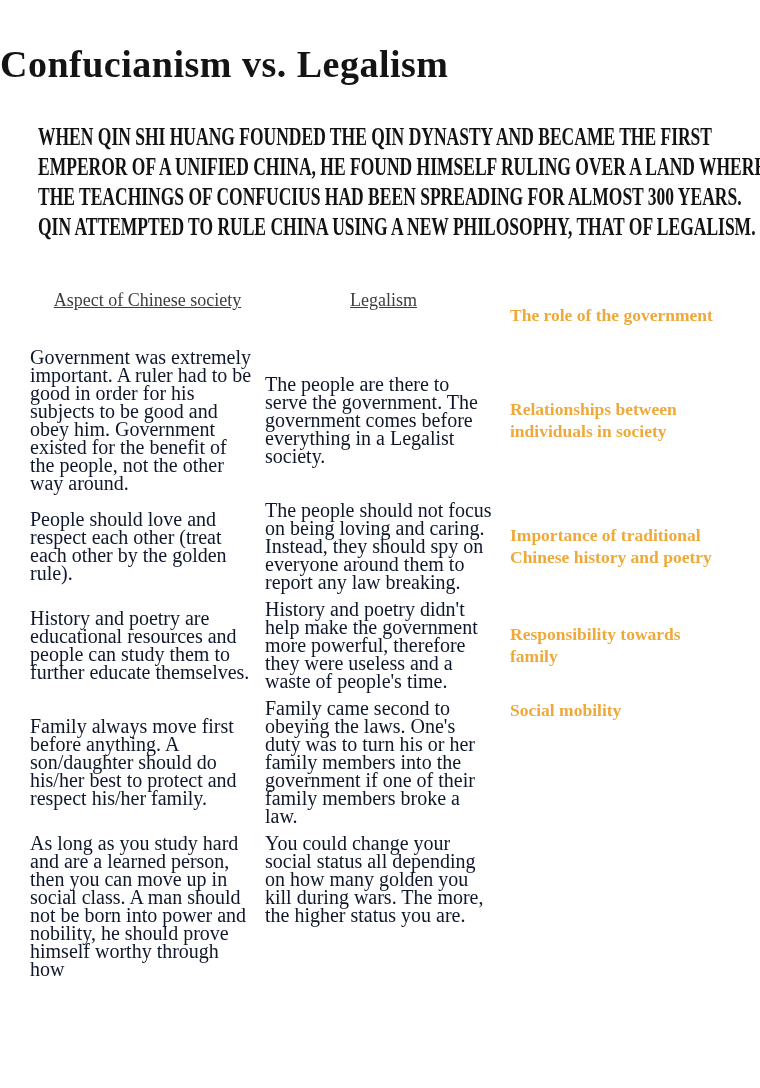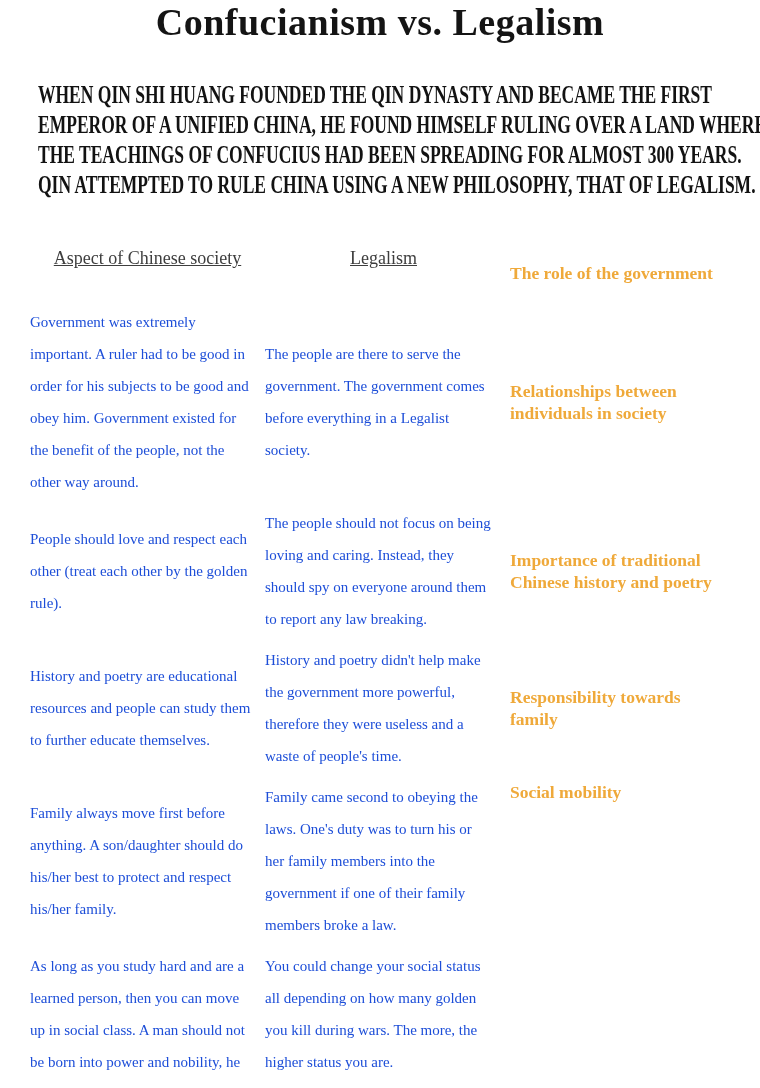--- a/index.html
+++ b/index.html
@@ -11,21 +11,22 @@
     color: #1b1b1b;
     overflow: hidden;
   }
   .page {
     position: relative;
     width: 760px;
     height: 1088px;
   }
   .doc-title {
     margin: 0;
-    text-align: center;
+    padding-top: 42px;
+    text-align: left;
     font-size: 38px;
     font-weight: bold;
     letter-spacing: 0.5px;
     color: #141414;
     font-family: "Liberation Serif", serif;
   }
   .intro-wrap {
     margin: 36px 0 0 38px;
     width: 690px;
     height: 122px;
@@ -58,23 +59,23 @@
     font-weight: normal;
   }
   .aspect-cell {
     color: #efa93a;
     font-weight: bold;
     font-size: 17.5px;
     line-height: 22px;
     padding: 0 8px;
   }
   .body-cell {
-    font-size: 15px;
-    line-height: 32px;
-    color: #1d4ed8;
+    font-size: 20px;
+    line-height: 18px;
+    color: #0f172a;
     padding-right: 9px;
   }
   .v-center { align-self: center; }
   .v-top { align-self: start; }
 </style>
 </head>
 <body>
 
 <div class="page">
 

